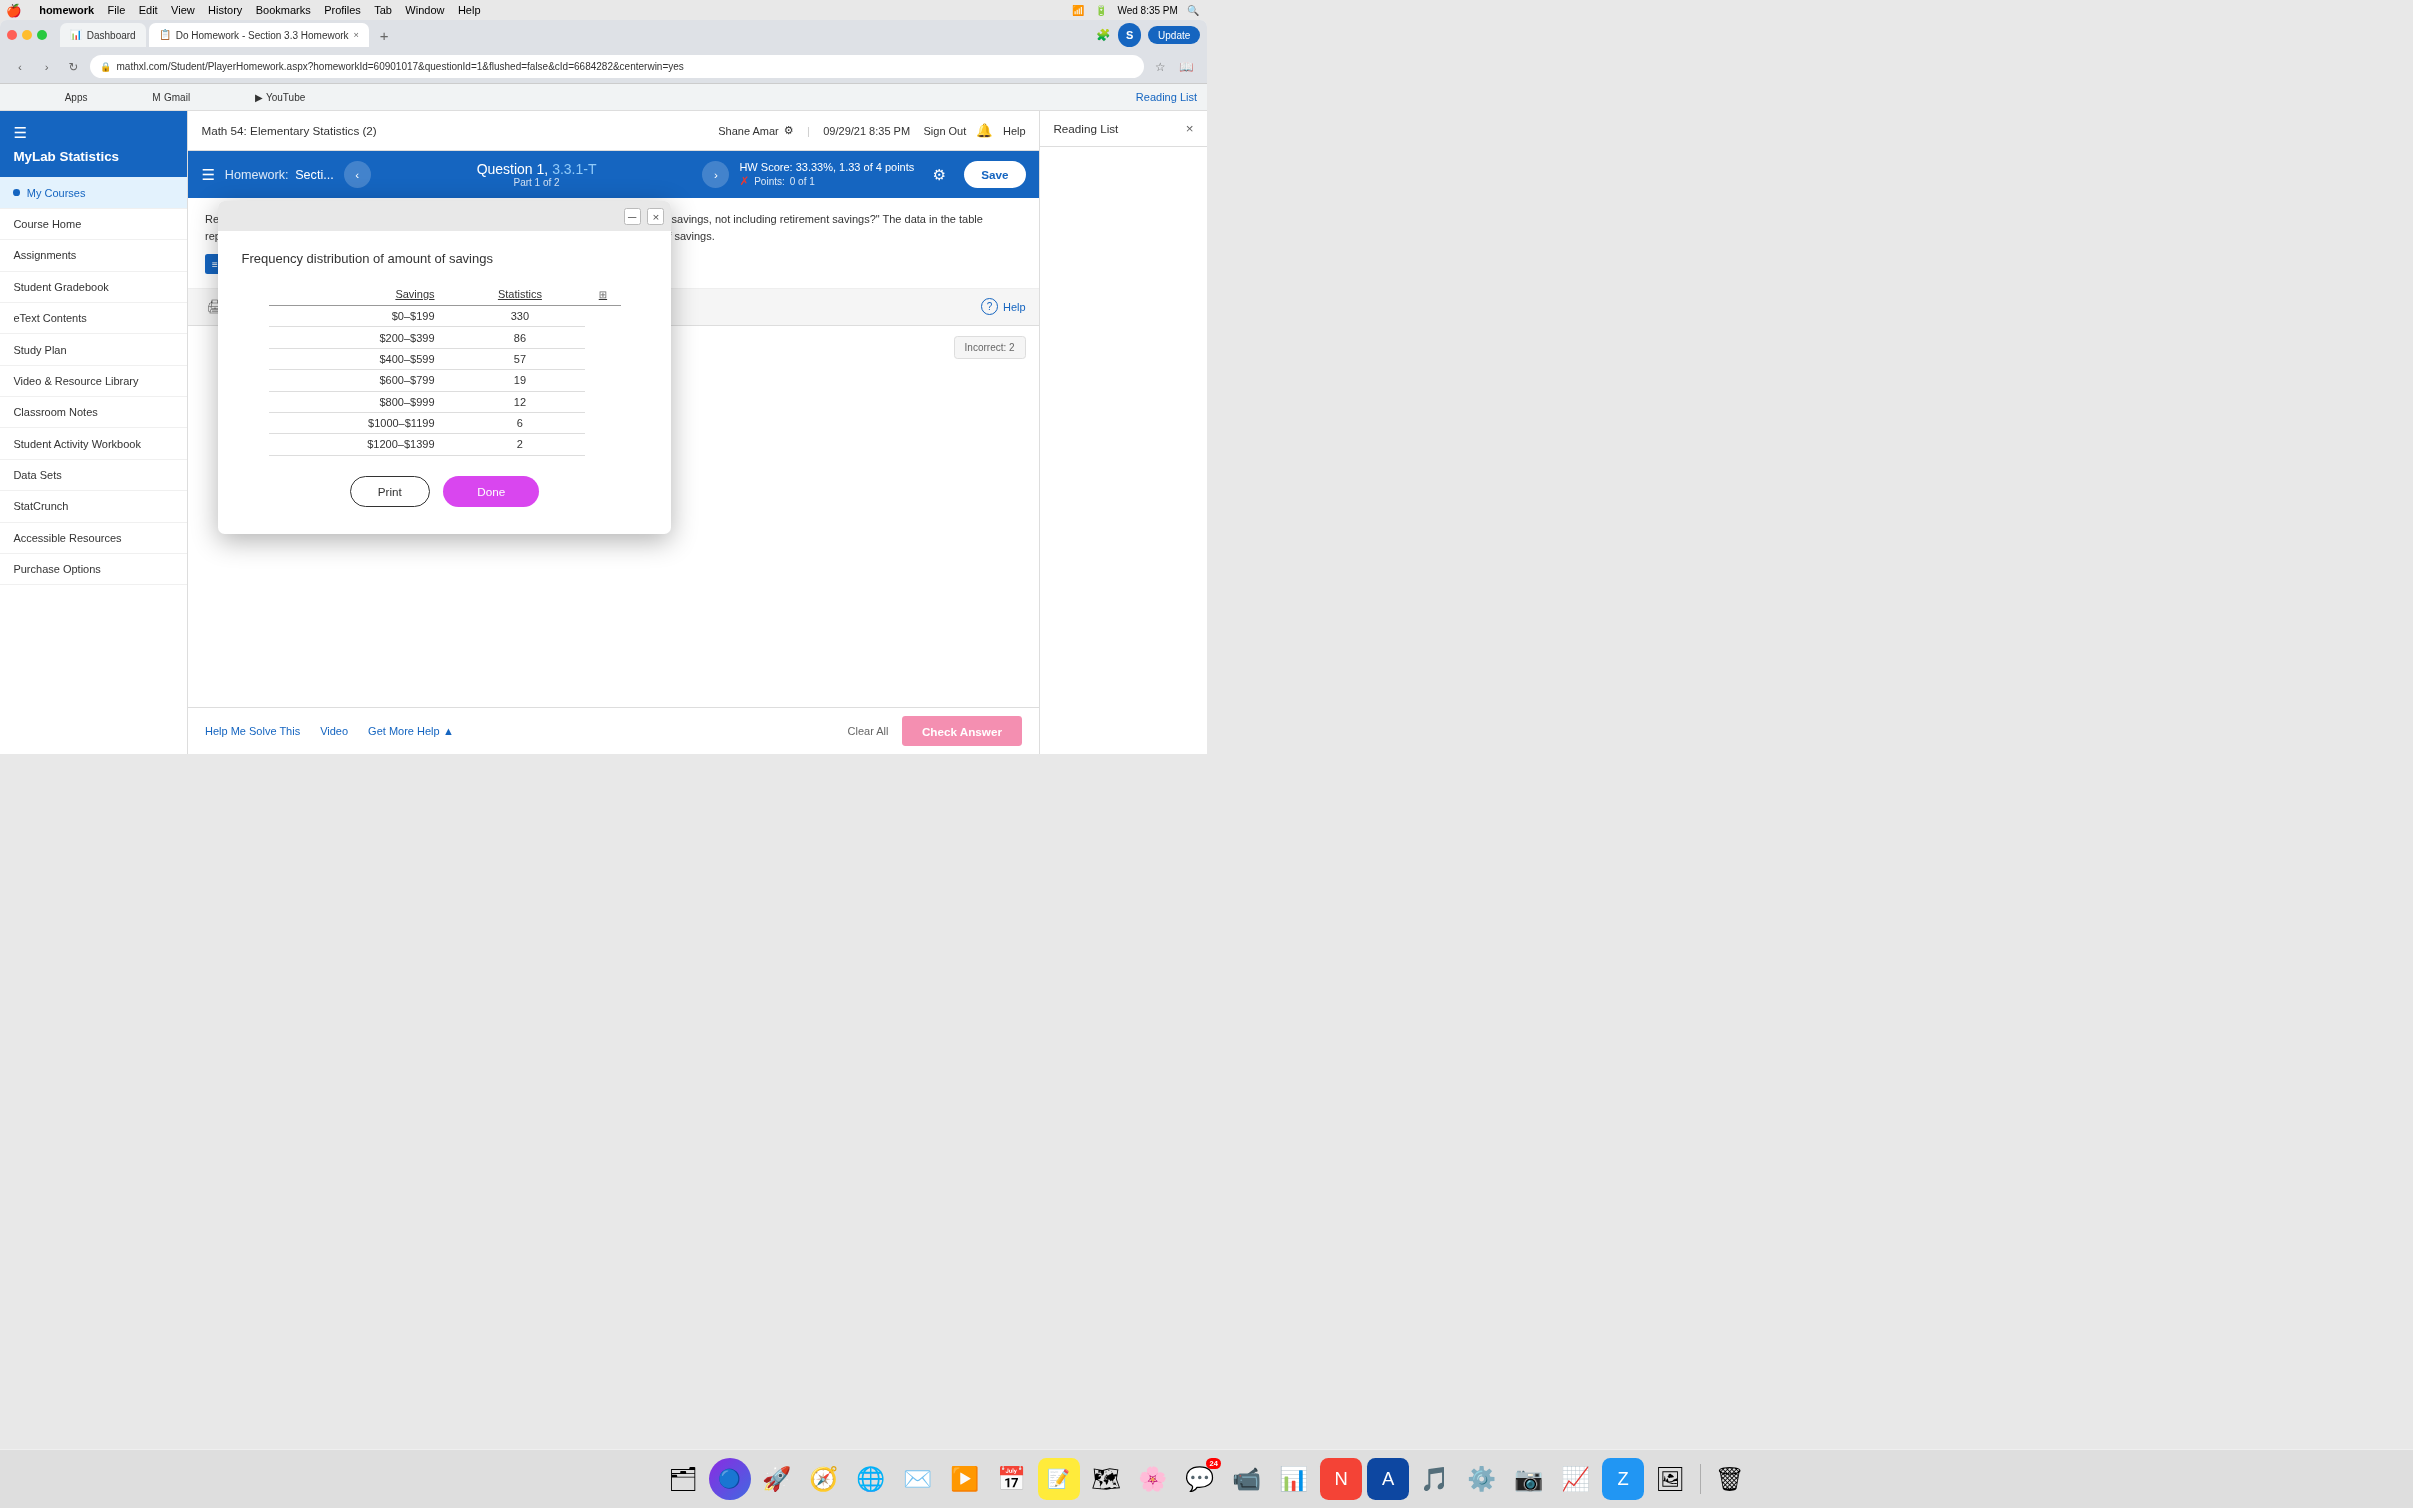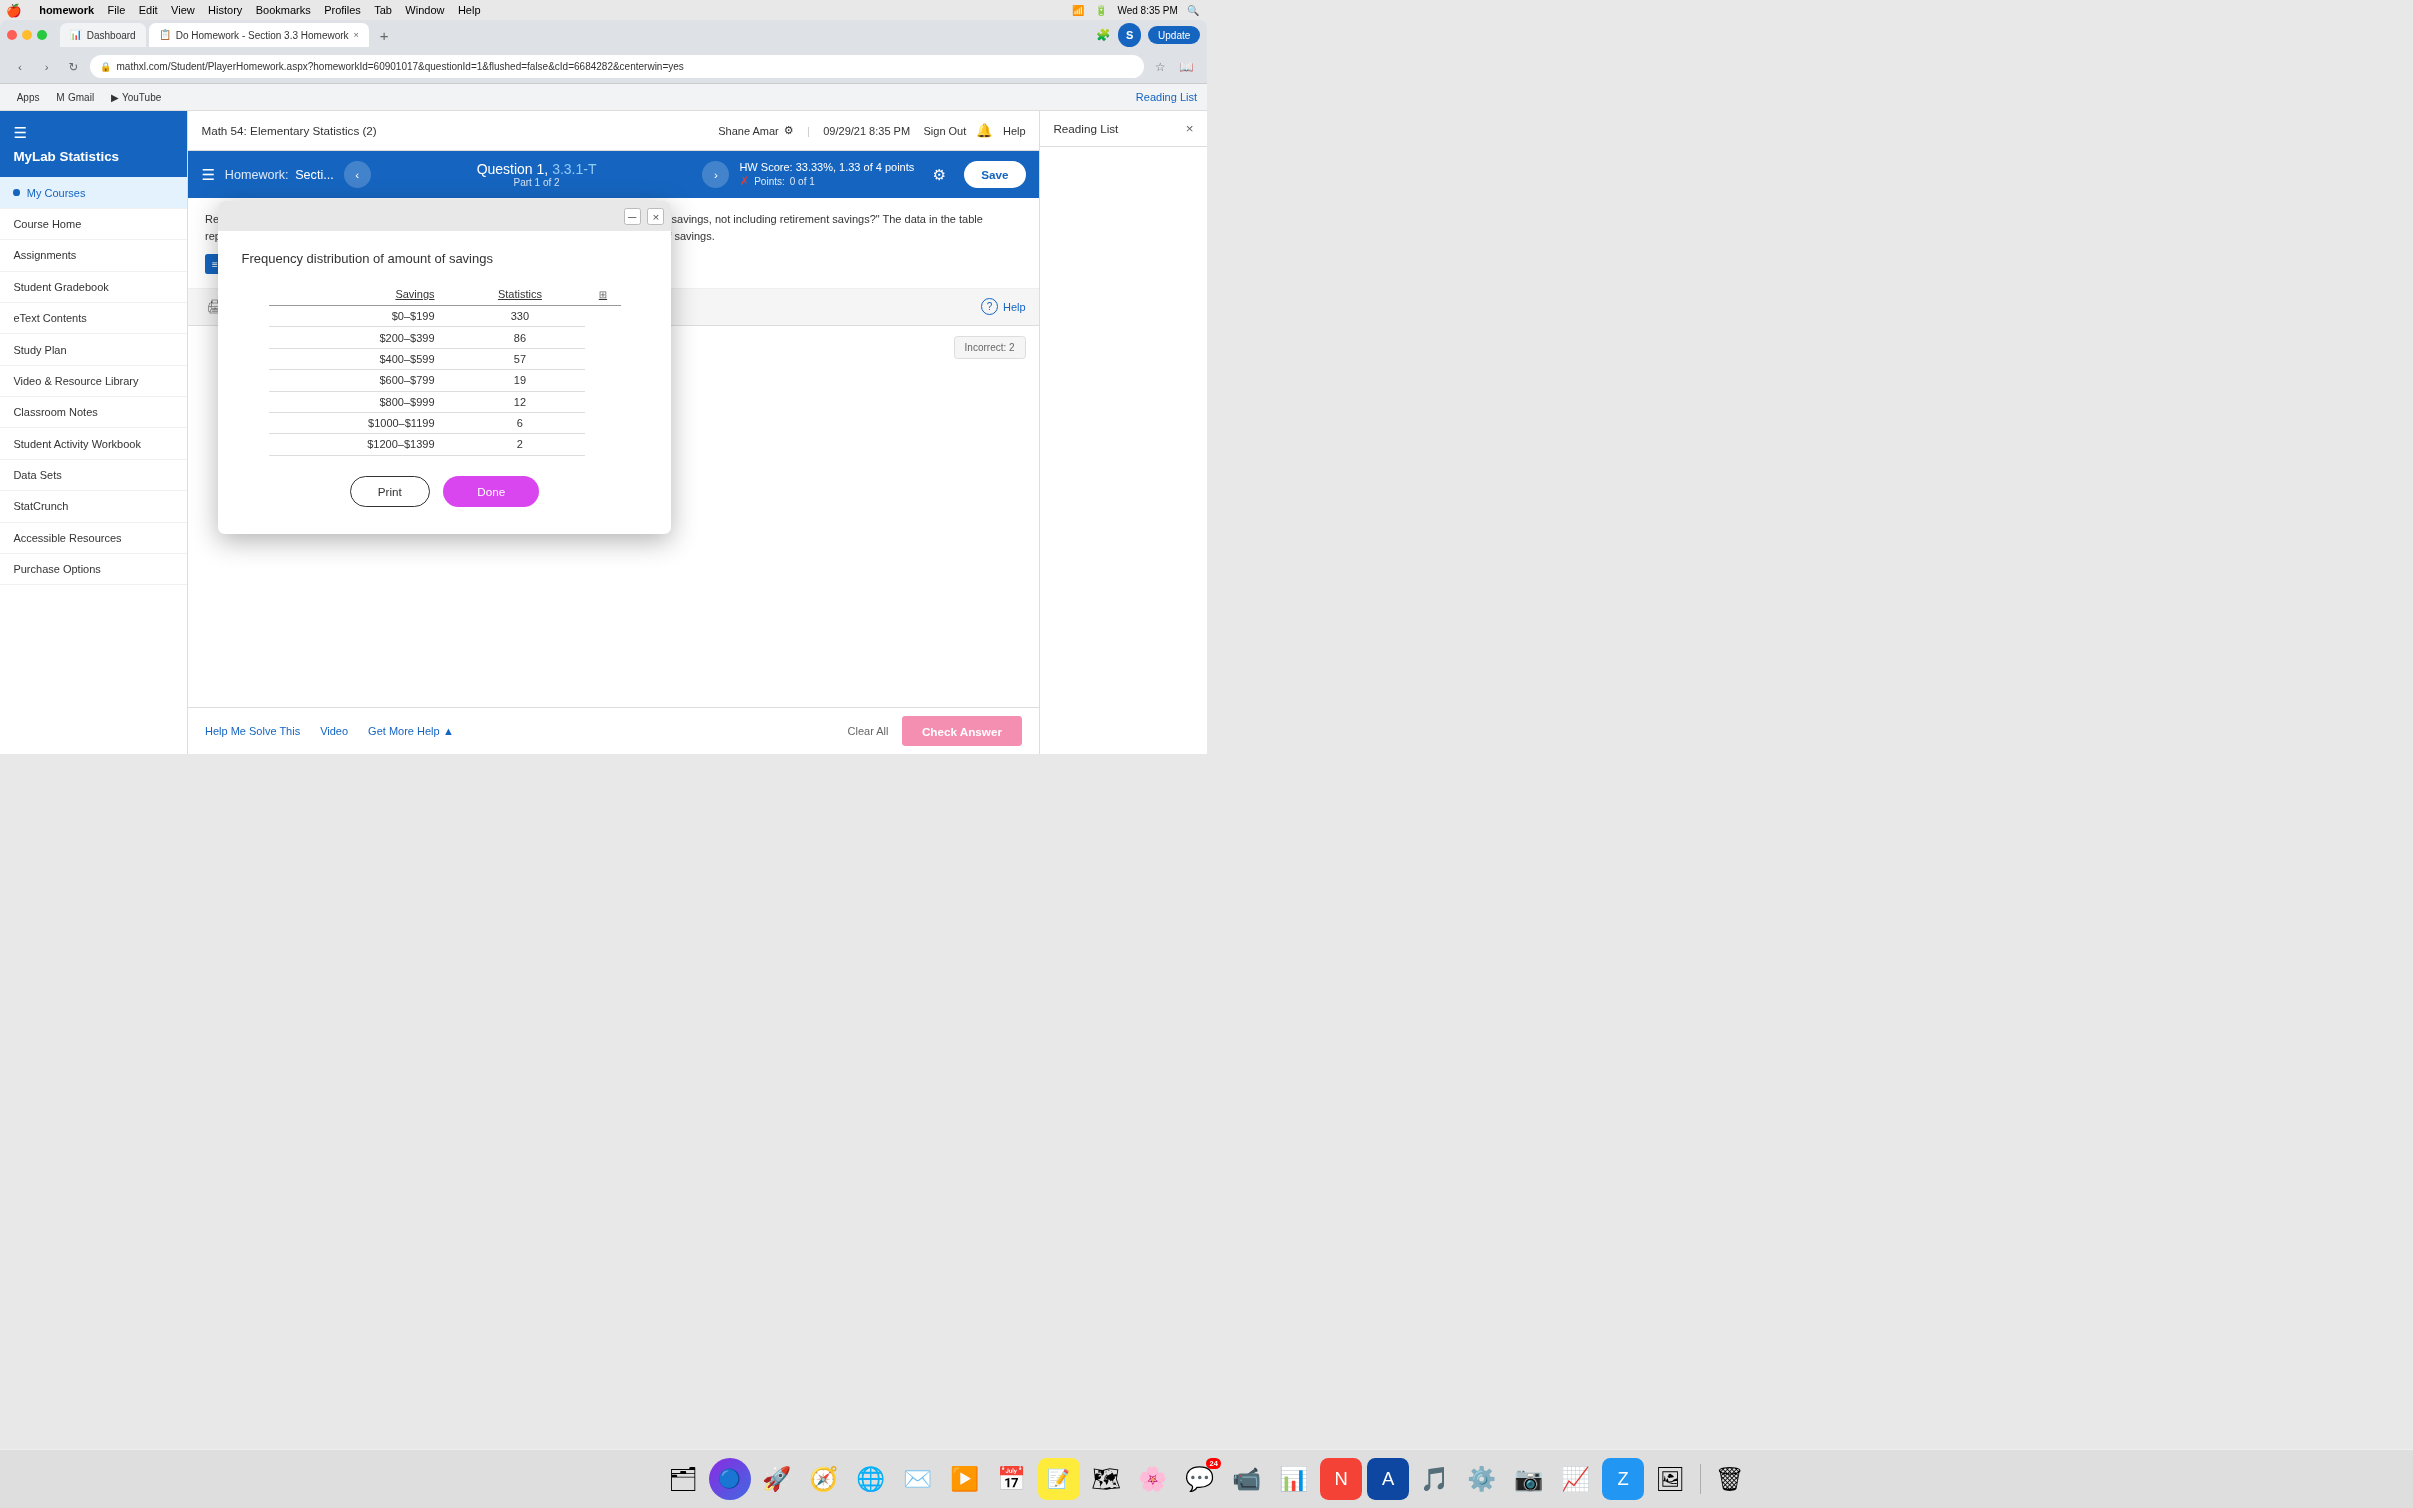--- a/index.html
+++ b/index.html
@@ -130,21 +130,21 @@
       background: #f1f3f4;
       display: flex;
       align-items: center;
       padding: 0 10px;
       gap: 3.4px;
       border-bottom: 0.8px solid #ddd;
     }
     .bookmark-item {
       display: flex; align-items: center; gap: 3.4px;
       padding: 1.7px 6.7px; border-radius: 3.4px;
-      font-size: 10px; color: #333; cursor: pointer;
+      font-size: 10px; color: #333; cursor: pointer; margin-left: 48px;
     }
     .bookmarks-right { margin-left: auto; display: flex; align-items: center; gap: 6.7px; }
 
     
     .browser-content {
       display: flex;
       height: calc(754px - 20px - 30px - 34px - 27px);
       background: #f5f5f5;
     }
 

